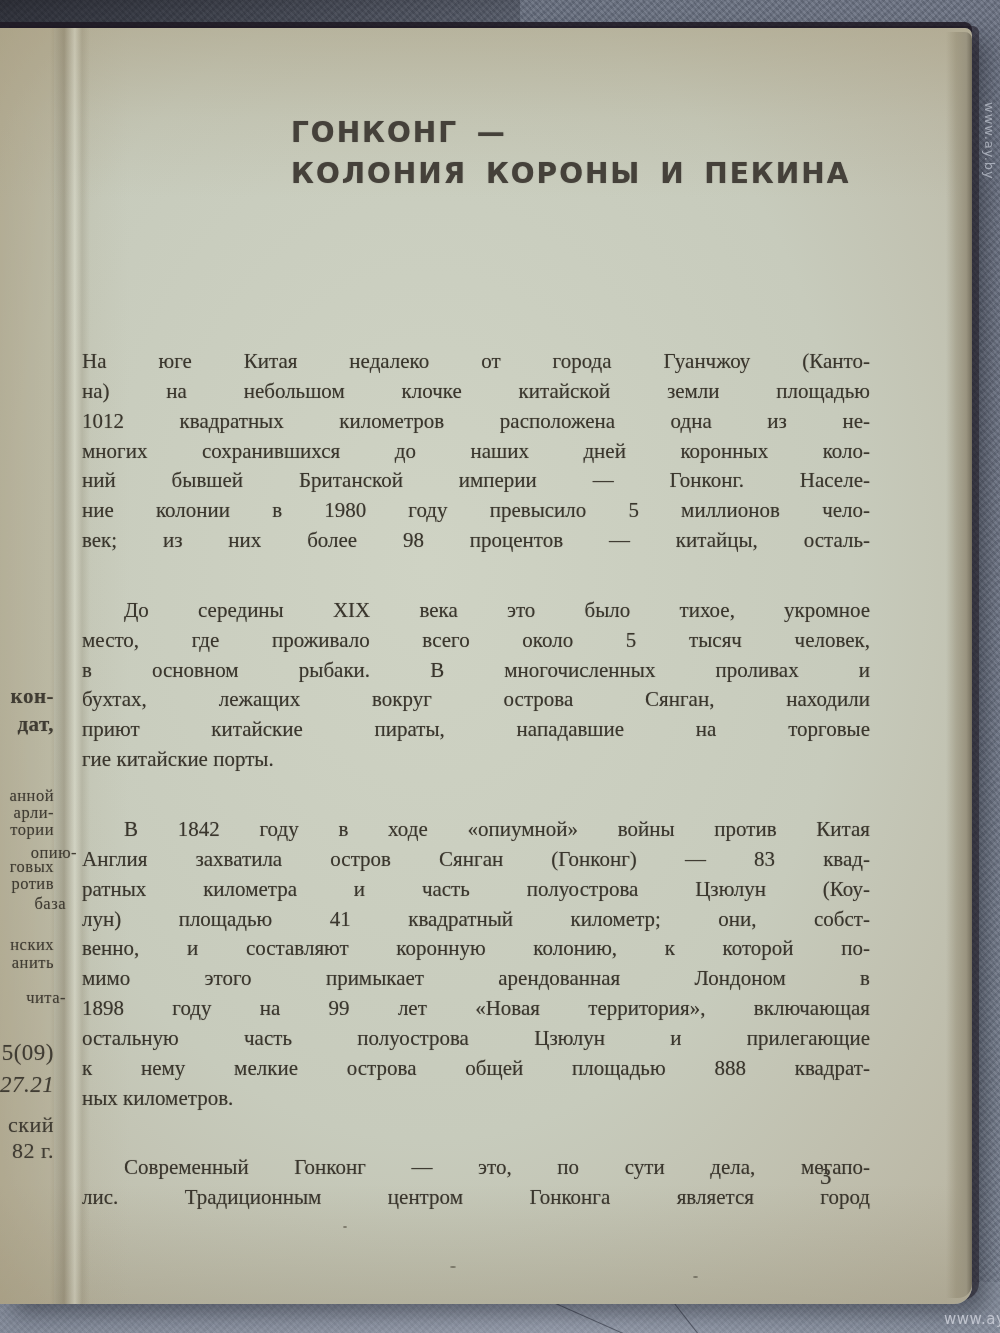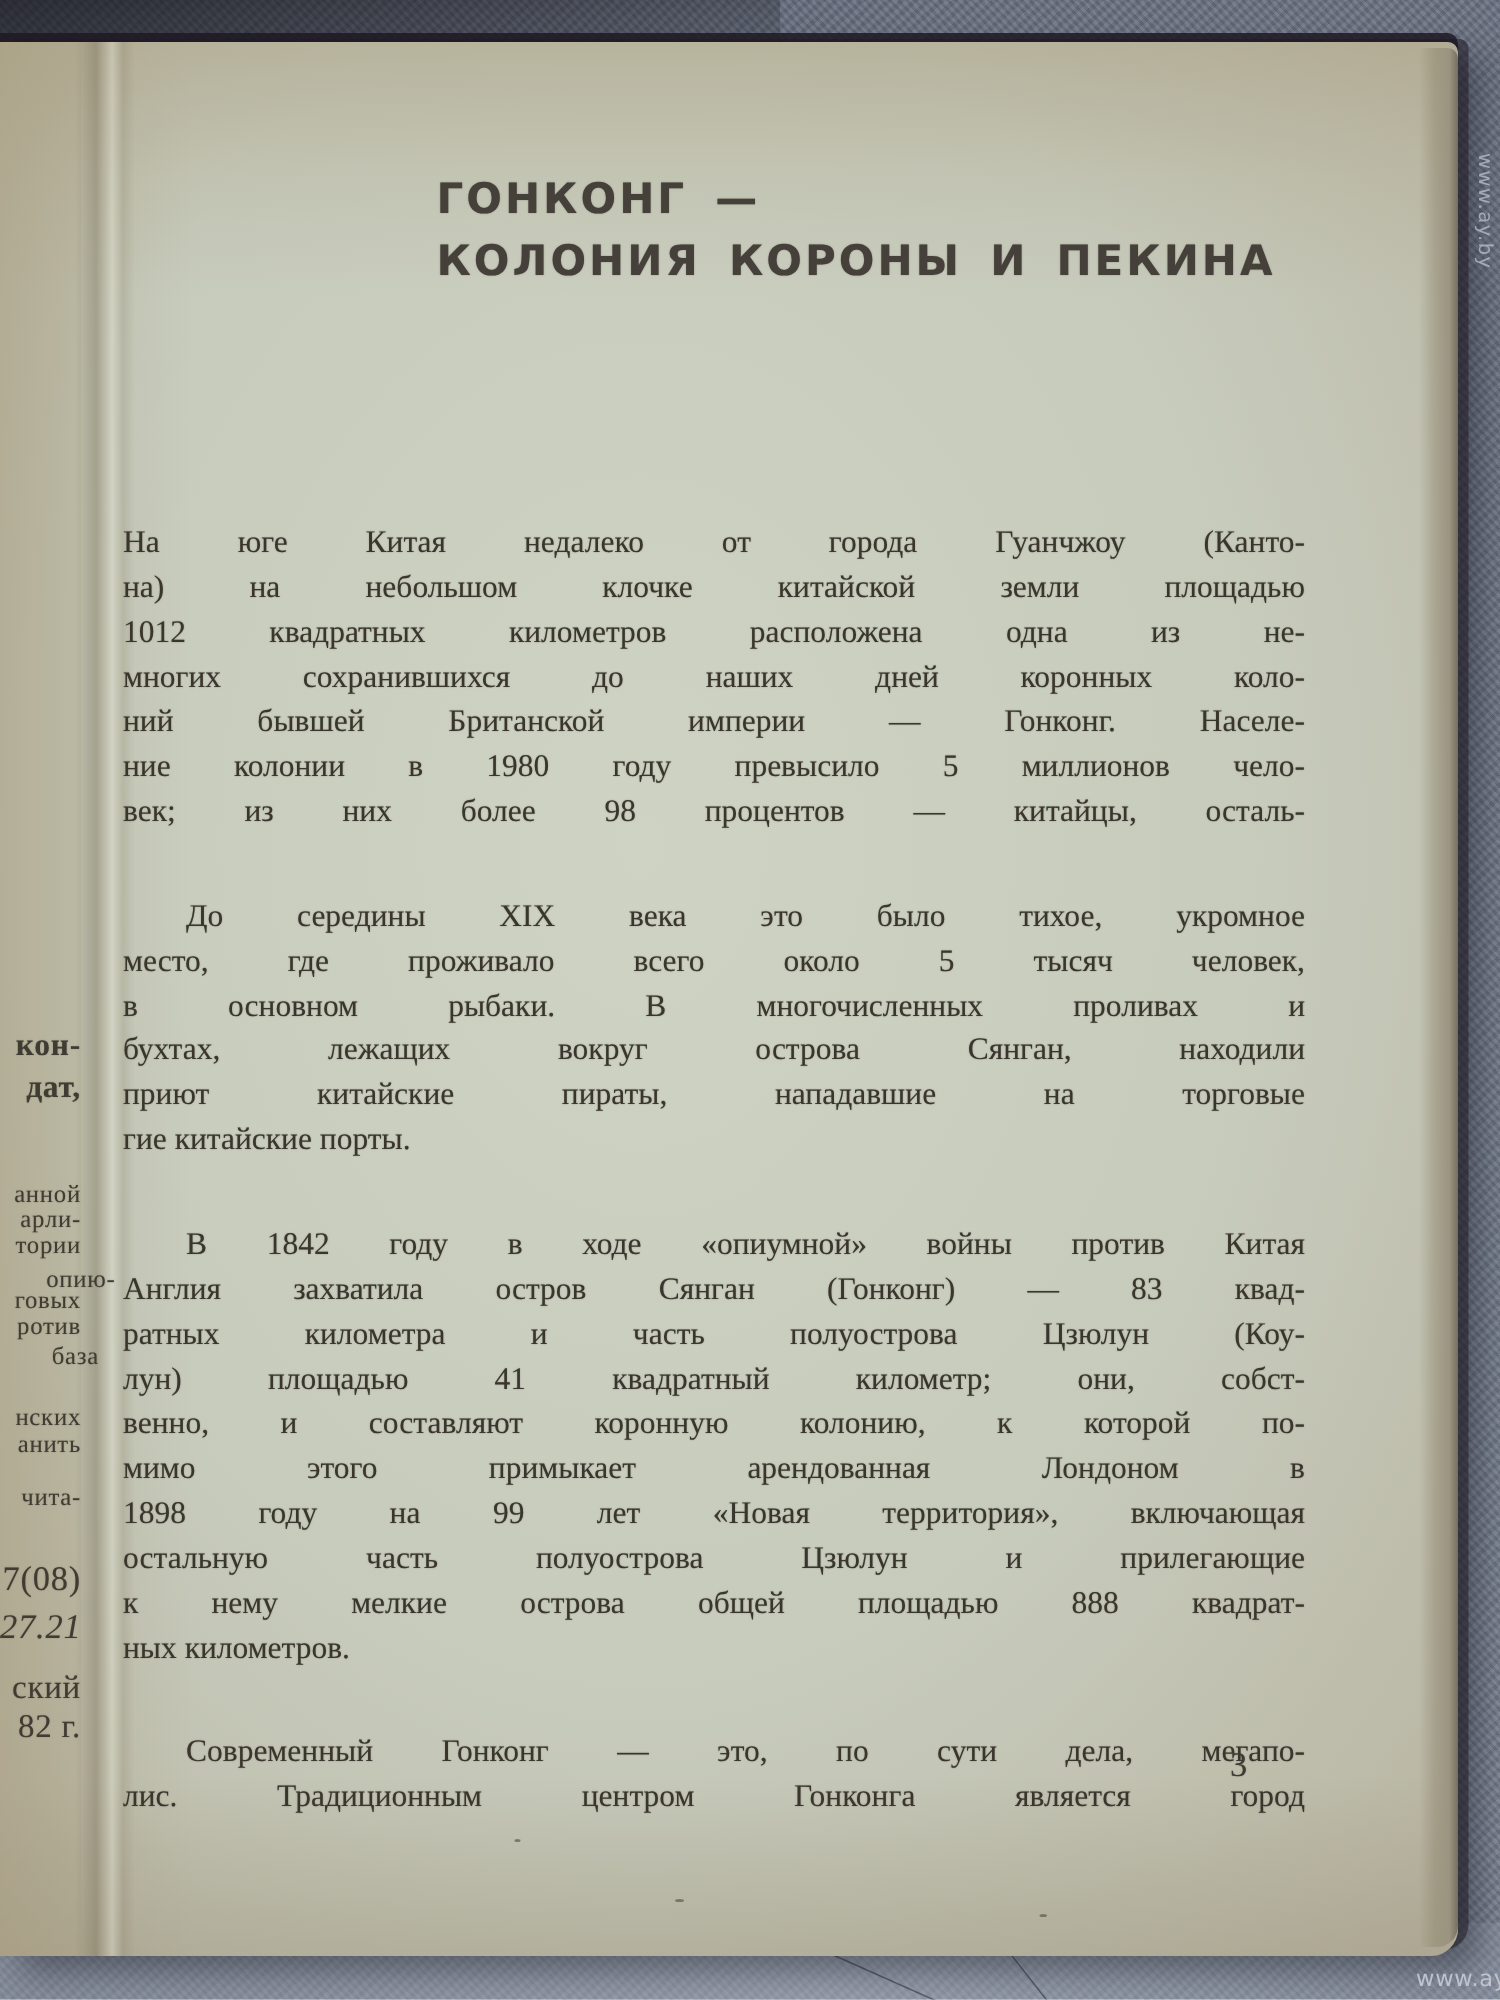--- a/index.html
+++ b/index.html
@@ -179,22 +179,22 @@
   <span class="frag f-a" style="top:712px;">дат,</span>
   <span class="frag f-b" style="top:786px;">анной</span>
   <span class="frag f-b" style="top:803px;">арли-</span>
   <span class="frag f-b" style="top:820px;">тории</span>
   <span class="frag f-b" style="top:857px;">говых</span>
   <span class="frag f-b" style="top:874px;">ротив</span>
   <span class="frag f-b" style="top:843px;padding-left:23px;">опию-</span>
   <span class="frag f-b" style="top:894px;margin-left:12px;">база</span>
   <span class="frag f-b" style="top:935px;text-align:right;">нских</span>
   <span class="frag f-b" style="top:953px;">анить</span>
-  <span class="frag f-b" style="top:988px;">чита-</span>
-  <span class="frag f-c" style="top:1040px;">7(08)</span>
+  <span class="frag f-b" style="top:988px;padding-left:12px;">чита-</span>
+  <span class="frag f-c" style="top:1040px;">5(09)</span>
   <span class="frag f-c" style="top:1072px;font-style:italic;">27.21</span>
   <span class="frag f-d" style="top:1112px;">ский</span>
   <span class="frag f-d" style="top:1138px;">82 г.</span>
 
   <div class="wm-side">www.ay.by</div>
   <div class="wm-bottom">www.ay.by</div>
 
 </div>
 
 </body></html>

